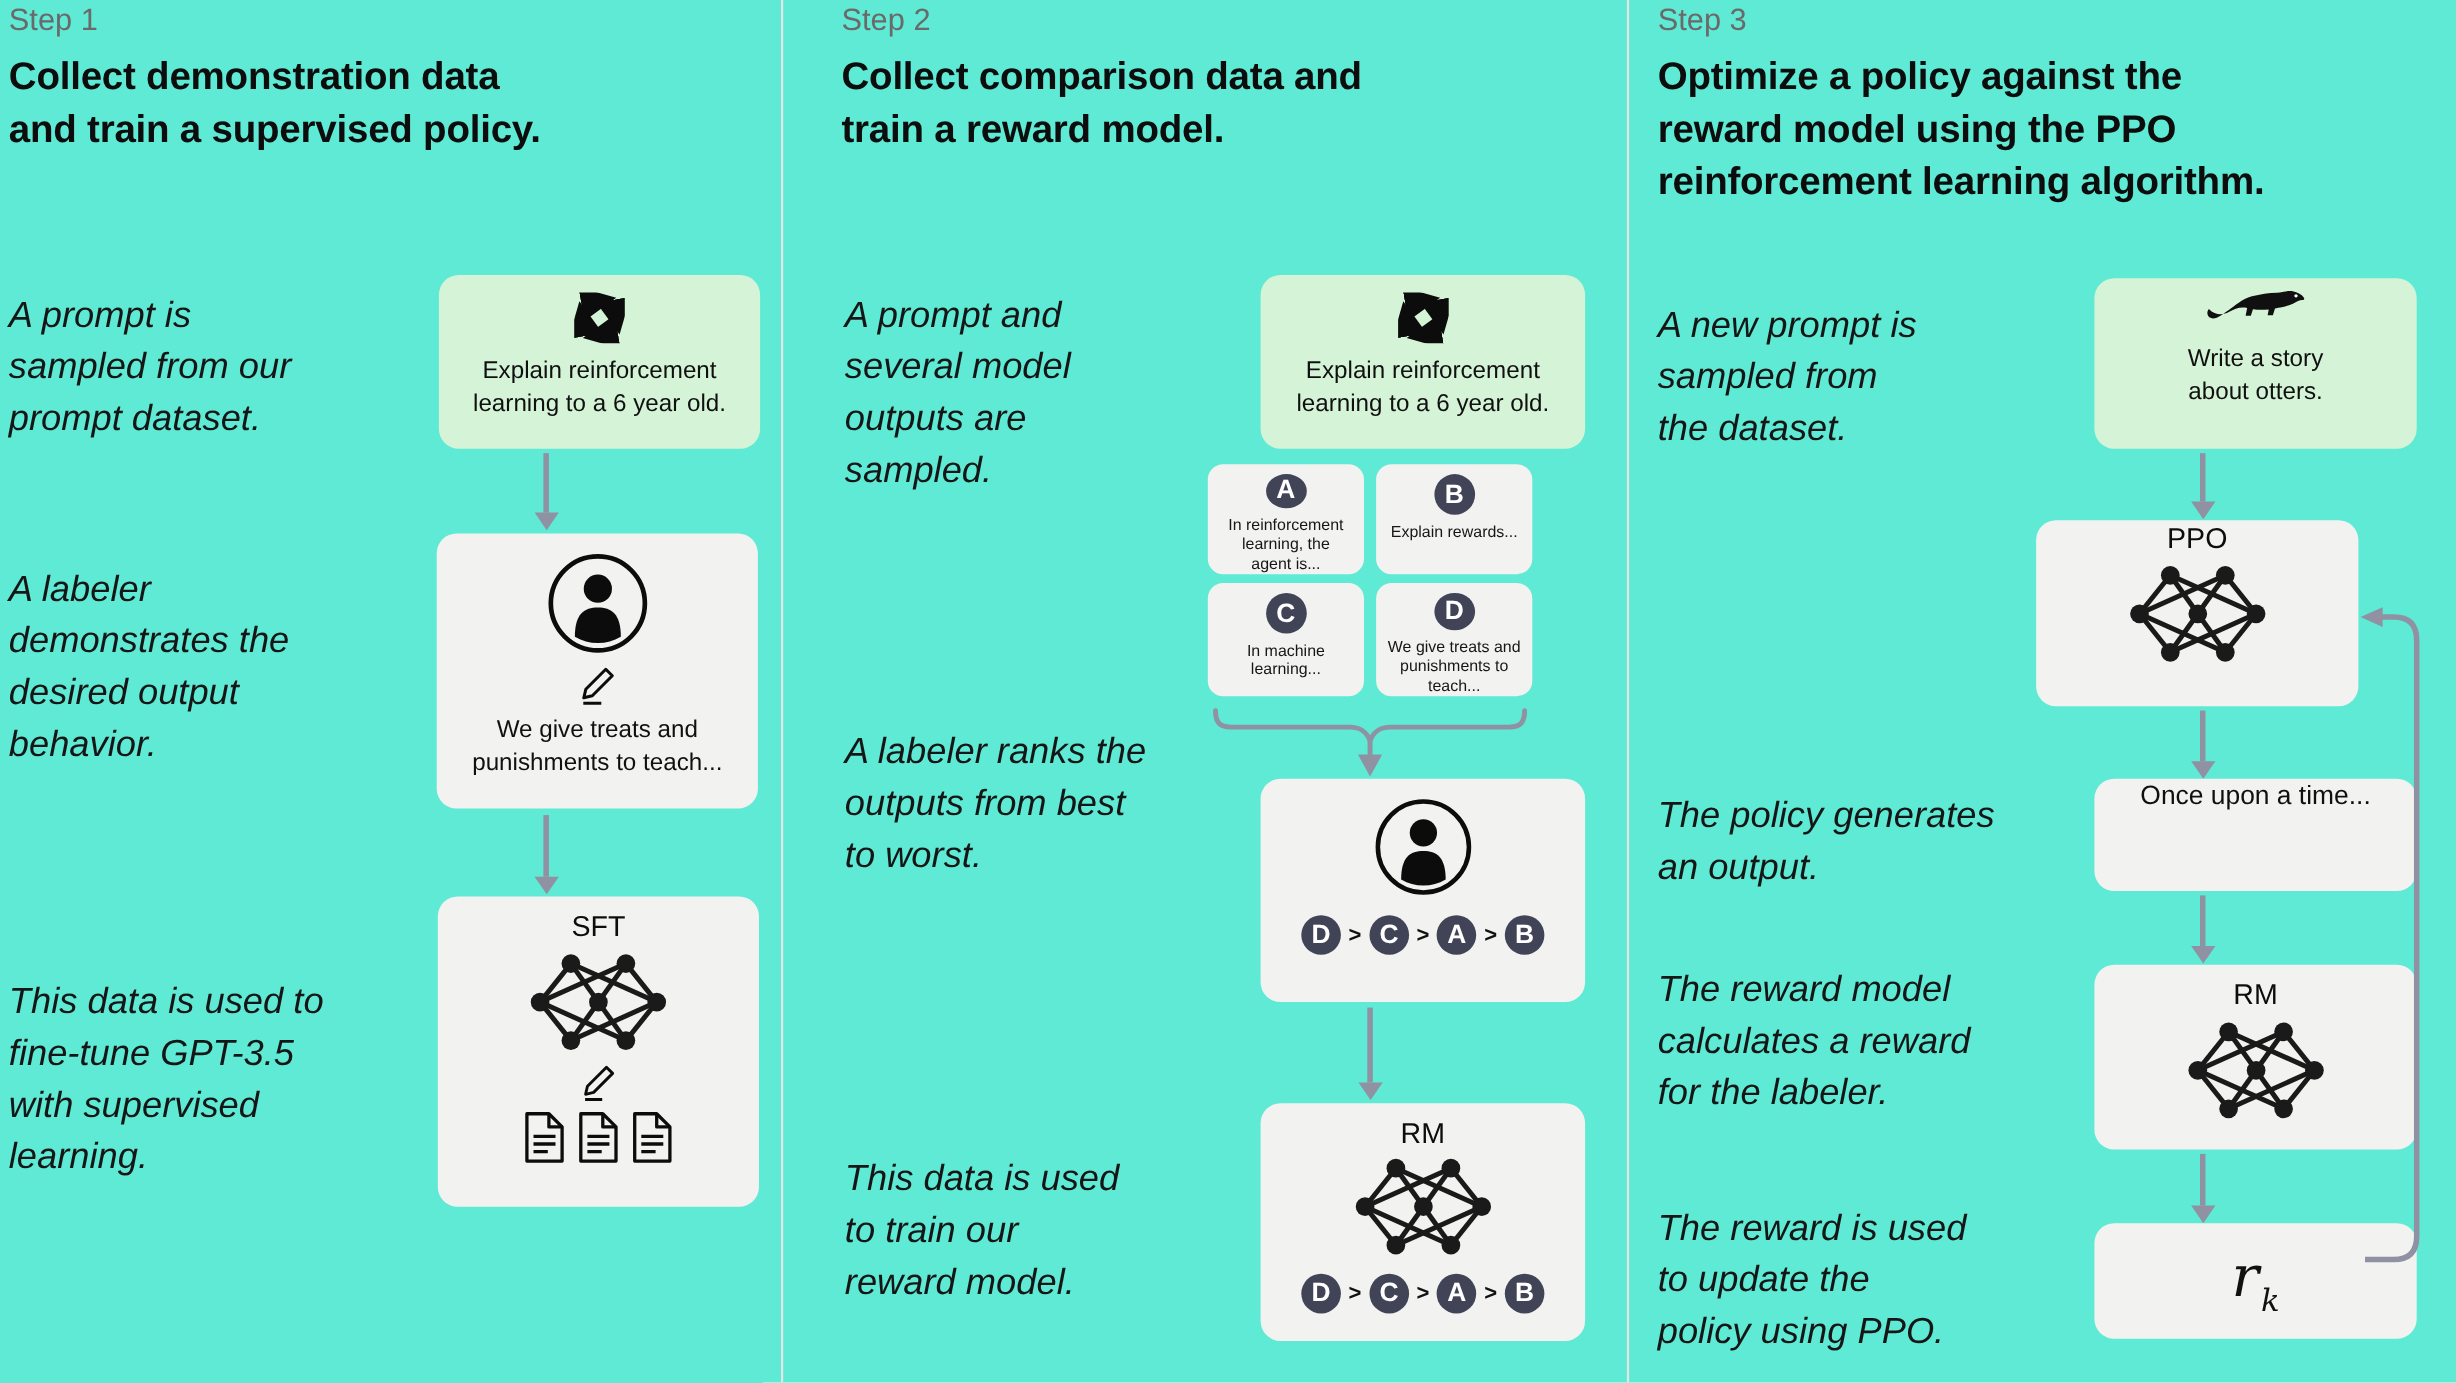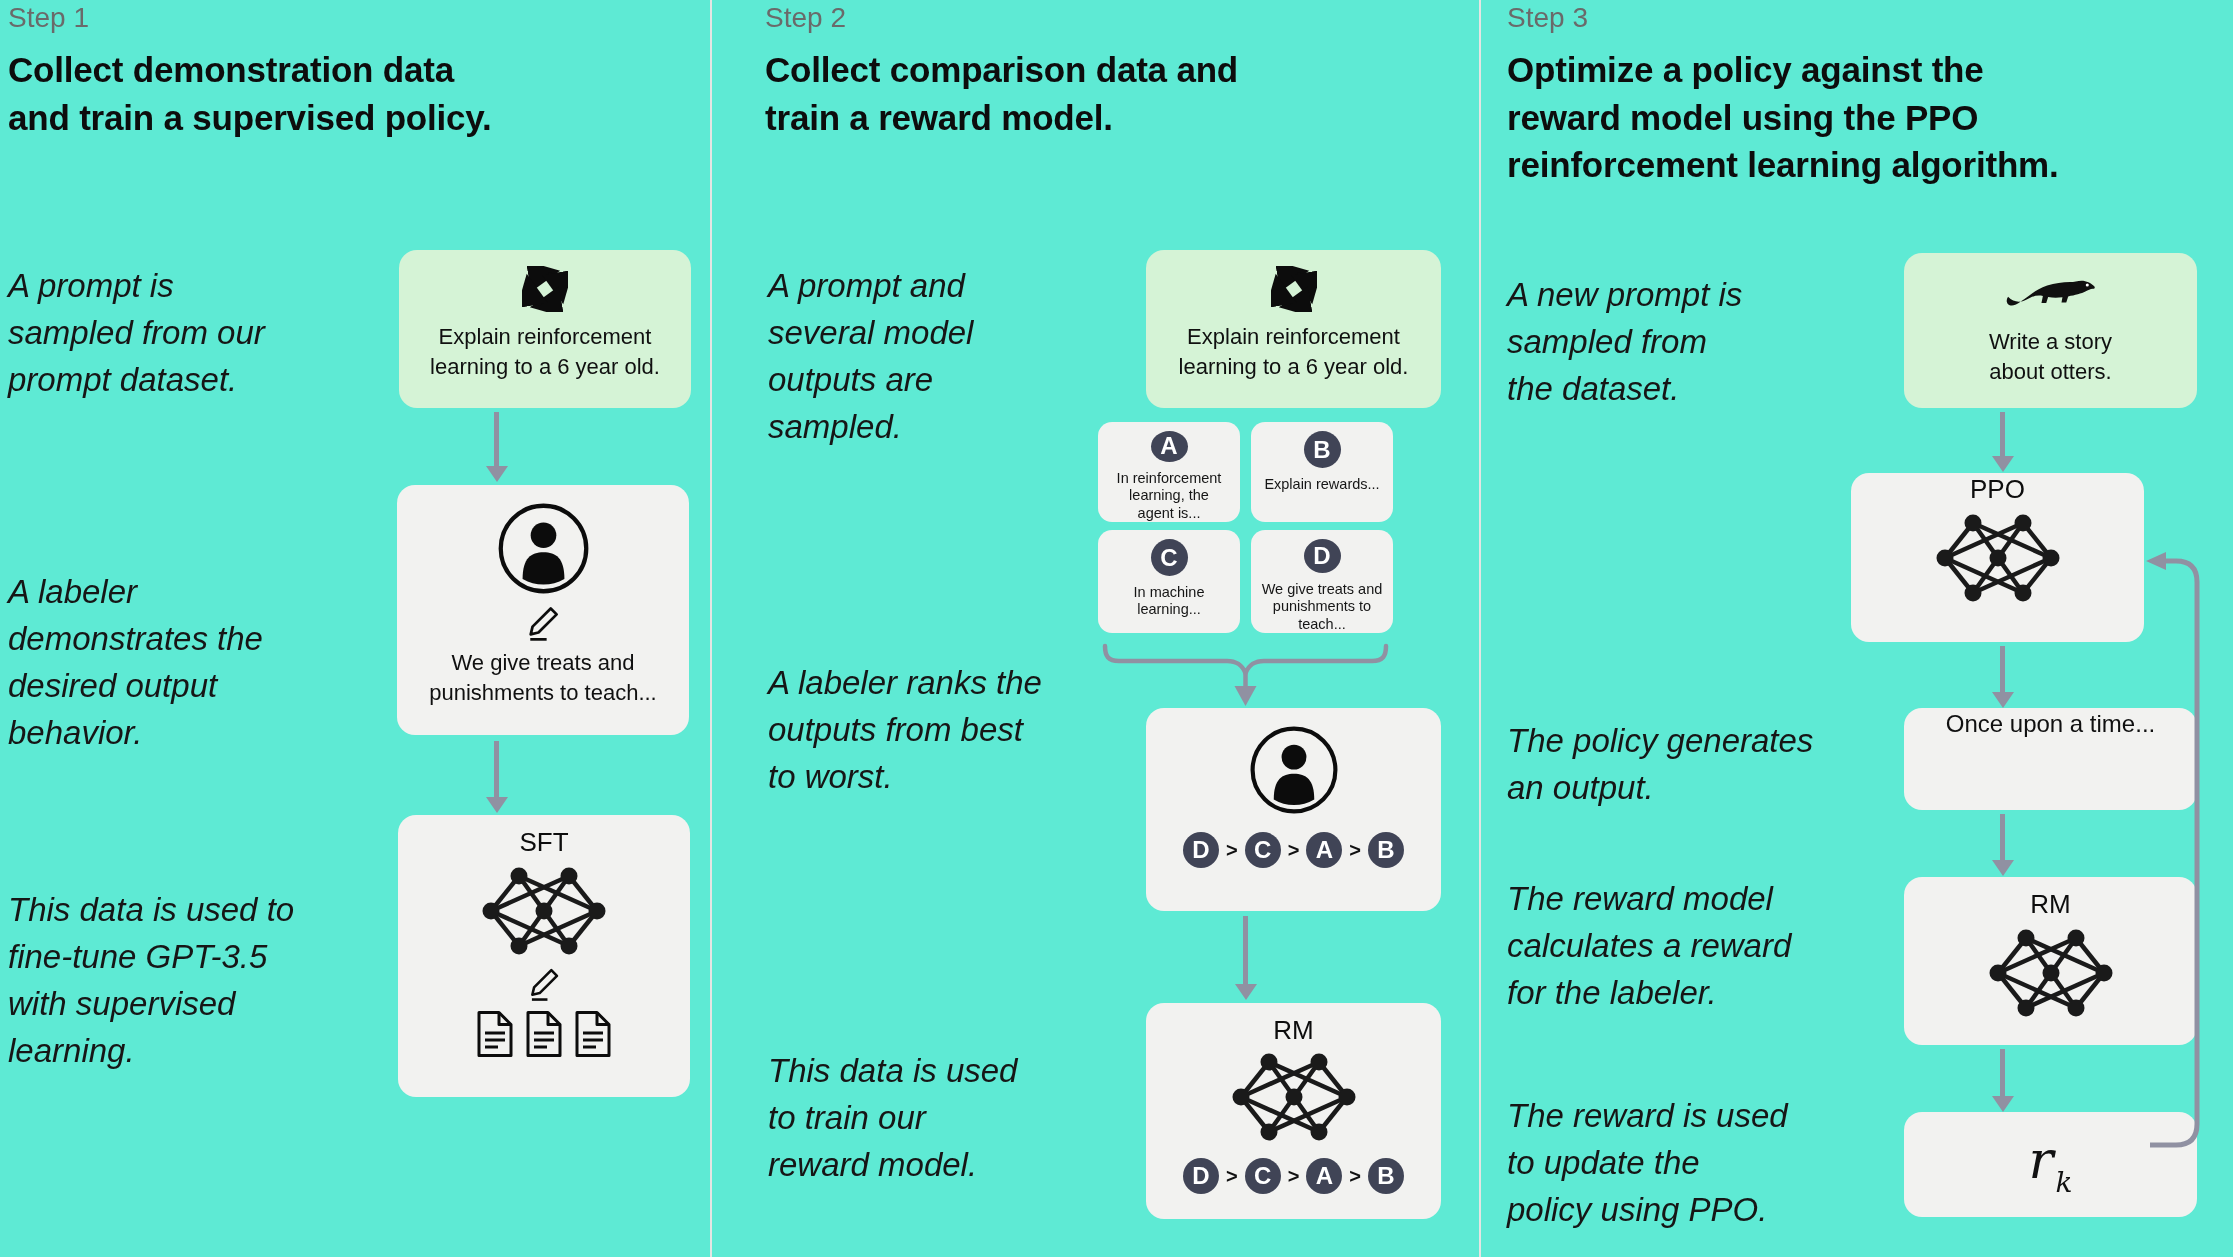--- a/index.html
+++ b/index.html
@@ -52,21 +52,21 @@
   <div class="divider" style="left:1479px"></div>
 
   <section class="step">
     <div class="step-label" style="left:8px;top:2px">Step 1</div>
     <h2 class="heading" style="left:8px;top:46px;width:640px">Collect demonstration data
 and train a supervised policy.</h2>
 
     <p class="body" style="left:8px;top:263px;width:340px">A prompt is
 sampled from our
 prompt dataset.</p>
-    <p class="body" style="left:8px;top:569px;width:340px">A labeler
+    <p class="body" style="left:8px;top:512px;width:340px">A labeler
 demonstrates the
 desired output
 behavior.</p>
     <p class="body" style="left:8px;top:887px;width:340px">This data is used to
 fine-tune GPT-3.5
 with supervised
 learning.</p>
 
     <div class="card green" style="left:351px;top:250px;width:292px;height:158px;padding-top:16px">
       <svg width="46" height="46" viewBox="0 0 48 48">
@@ -292,21 +292,21 @@
 the dataset.</p>
     <p class="body" style="left:1507px;top:718px;width:360px">The policy generates
 an output.</p>
     <p class="body" style="left:1507px;top:876px;width:340px">The reward model
 calculates a reward
 for the labeler.</p>
     <p class="body" style="left:1507px;top:1093px;width:320px">The reward is used
 to update the
 policy using PPO.</p>
 
-    <div class="card green" style="left:1856px;top:253px;width:293px;height:155px;padding-top:20px">
+    <div class="card green" style="left:1856px;top:253px;width:293px;height:155px;padding-top:4px">
       <svg width="92" height="42" viewBox="0 0 96 44">
         <path fill="#101010" d="M3,25 C0,29 2,34 7,34 C12,34 16,30 22,26 C28,22 34,16 44,13
           C52,10.8 60,9.5 68,9.5 C72,9.5 76,8 80,8 C85,8 90,10.5 93,13.5 C94.5,15 94,16.5 92,16.5
           C89,16.5 87,18 84,19.5 C80,21.5 73,23.5 66,24.5 L64,31 L59,31 L60,25.5
           C54,26 50,26 45,25.2 L43,31.5 L38,31.5 L39.5,24 C33,22.8 28,24.5 22,28
           C17,30.8 9,31.5 3,25 Z"></path>
         <circle cx="86" cy="12.5" r="1.6" fill="#ffffff"></circle>
       </svg>
       <div class="card-text" style="margin-top:12px">Write a story
 about otters.</div>

